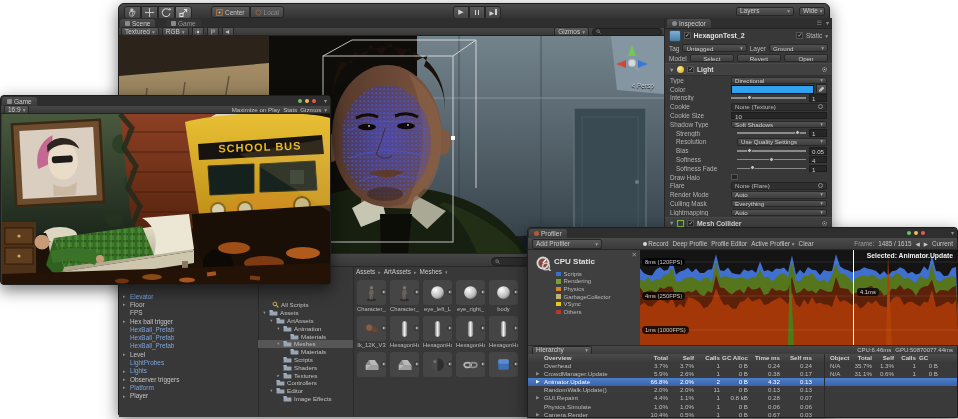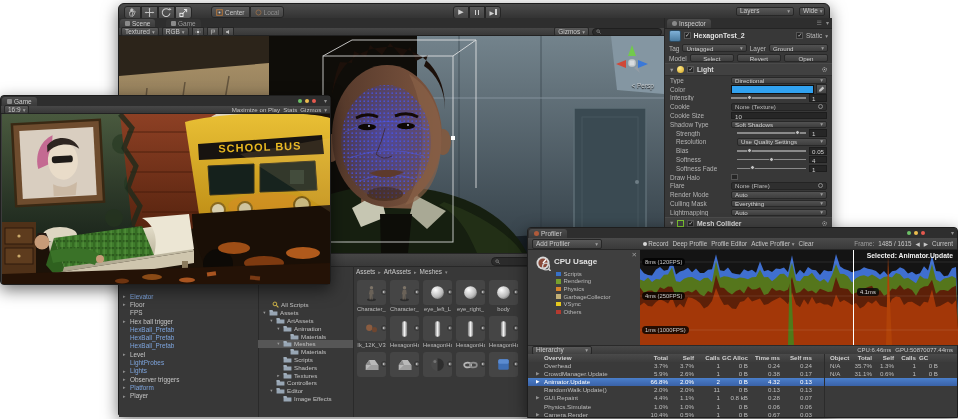--- a/index.html
+++ b/index.html
@@ -1179,21 +1179,21 @@
         <span class="close">✕</span>
         <div id="cpu-ico">
           <svg width="16" height="16" viewBox="0 0 16 16">
               <circle cx="8" cy="8" r="6.5" fill="#d8d8d8"></circle>
               <circle cx="8" cy="8" r="4.6" fill="#8a4a3a"></circle>
               <path d="M8 8 L11 4.5" stroke="#fff" stroke-width="1.4"></path>
               <circle cx="11" cy="11.5" r="3.4" fill="none" stroke="#cfcfcf" stroke-width="1.4"></circle>
               <path d="M13.4 13.8 L15.6 16" stroke="#cfcfcf" stroke-width="1.6"></path>
             </svg>
         </div>
-        <div id="cpu-title">CPU Usage</div>
+        <div id="cpu-title">CPU Static</div>
         <div id="legend-list">
             <div class="leg">
               <i style="background: rgb(55, 113, 200);"></i>
               <span>Scripts</span>
             </div>
             <div class="leg">
               <i style="background: rgb(119, 160, 45);"></i>
               <span>Rendering</span>
             </div>
             <div class="leg">

